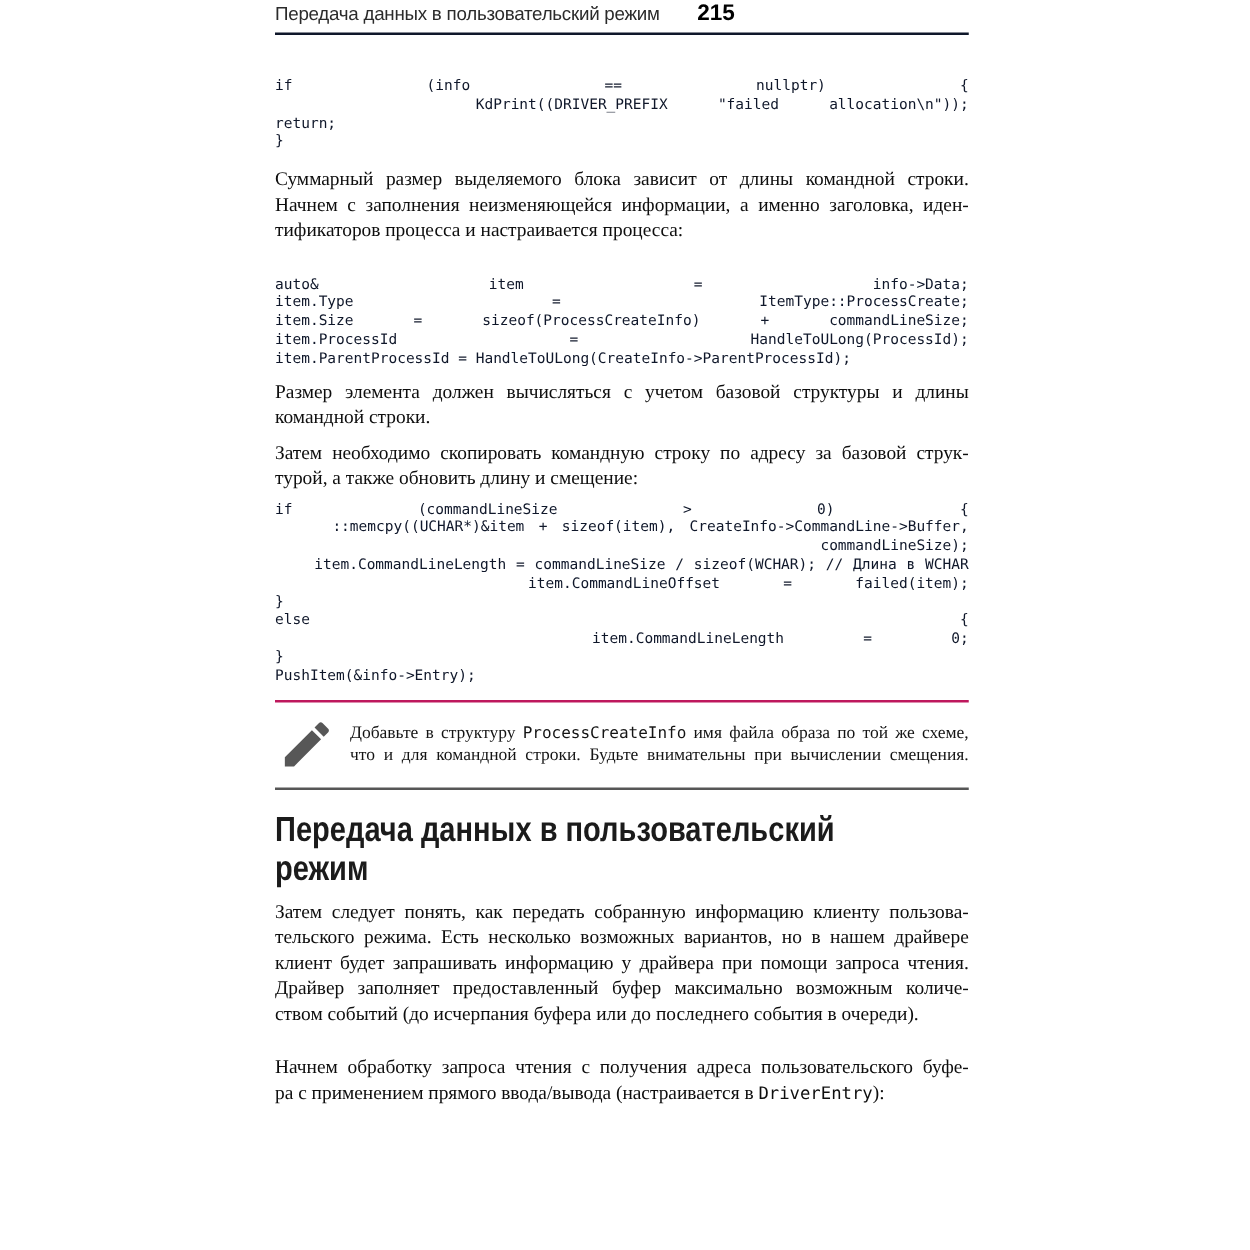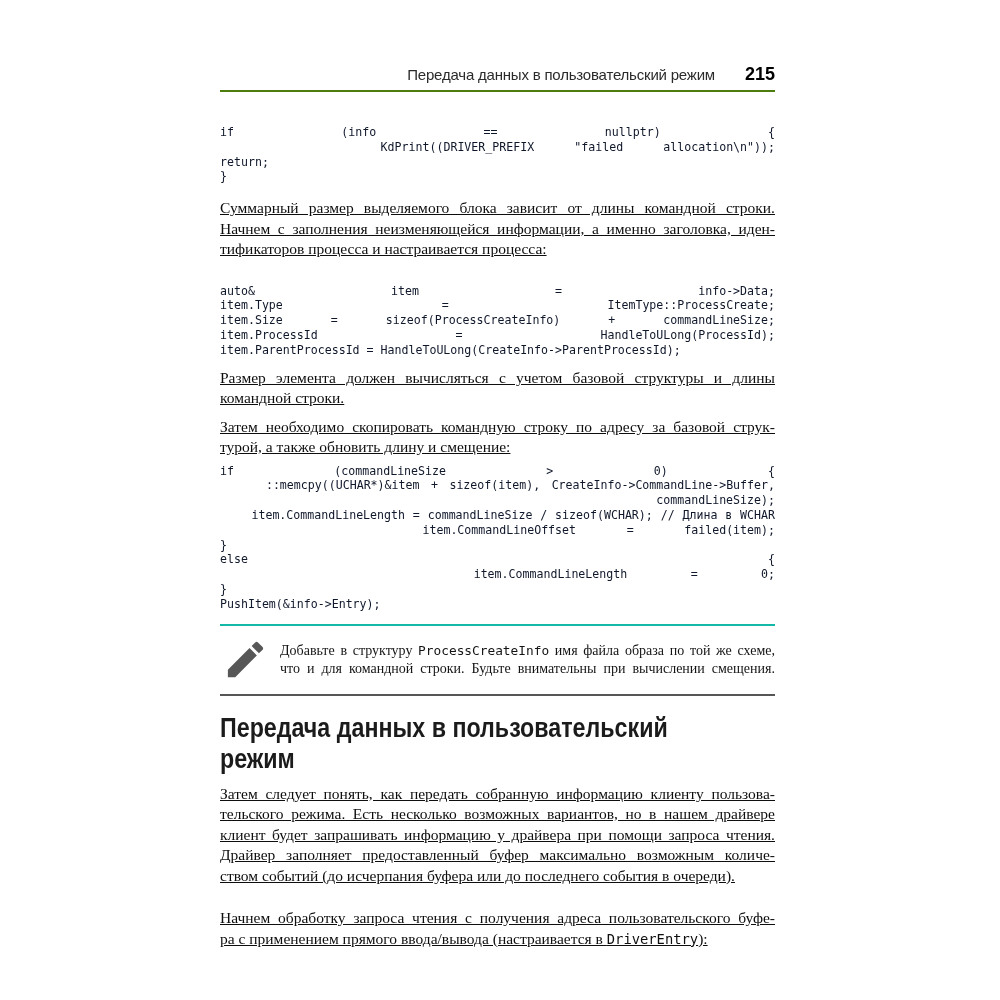--- a/index.html
+++ b/index.html
@@ -5,23 +5,23 @@
   html,body { margin:0; padding:0; background:#ffffff; }
   .page {
     position:relative; width:1000px; height:1000px;
     background:#ffffff; overflow:hidden;
     font-family:"Liberation Serif", serif; color:#101010;
   }
   .content { position:absolute; left:220px; top:0; width:555px; }
 
   
   .running-header {
-    padding-top:64px; padding-bottom:5px;
-    border-bottom:2px solid #4d7c0f;
-    text-align:right; white-space:nowrap;
+    padding-bottom:5px;
+    border-bottom:2px solid #0f172a;
+    text-align:left; white-space:nowrap;
   }
   .rh-title {
     font-family:"Liberation Sans", sans-serif;
     font-size:15px; color:#2b2b2b; letter-spacing:-0.2px;
     vertical-align:baseline;
   }
   .rh-num {
     font-family:"Liberation Sans", sans-serif;
     font-size:18px; font-weight:bold; color:#000;
     margin-left:30px; vertical-align:baseline;
@@ -32,37 +32,37 @@
   .code > span {
     display:block; white-space:pre;
     font-family:"DejaVu Sans Mono", monospace;
     font-size:11.6px; line-height:14.8px;
   }
   .cb1 { margin-top:33px; }
   .cb2 { margin-top:24px; }
   .cb3 { margin-top:6px; }
 
   
-  .para { font-size:15.5px; line-height:20.5px; color:#0e0e0e;text-decoration:underline; }
+  .para { font-size:15.5px; line-height:20.5px; color:#0e0e0e; }
   .para > span { display:block; }
   .para > span.just, .bline.just, .autolines > span:not(:last-child) {
     text-align:justify; text-align-last:justify;
   }
   .bline { display:block; }
   .p1 { margin-top:14px; }
   .p2 { margin-top:10px; }
   .p3 { margin-top:8px; }
   .p4 { margin-top:10px; }
   .p5 { margin-top:22px; }
   .imono { font-family:"DejaVu Sans Mono", monospace; font-size:13.8px; }
 
   
   .note {
     margin-top:12px;
-    border-top:2px solid #14b8a6; border-bottom:2px solid #565656;
+    border-top:2px solid #be185d; border-bottom:2px solid #565656;
     padding:9px 0 9px 2px;
     display:flex; align-items:center;
   }
   .note-icon { flex:0 0 58px; height:50px; display:flex; align-items:center; }
   .note-icon svg { width:47px; height:47px; }
   .note-text { flex:1; font-size:14px; line-height:17.5px; color:#141414; }
   .nline { display:block; text-align:justify; text-align-last:justify; }
   .mono { font-family:"DejaVu Sans Mono", monospace; font-size:12.8px; }
 
   

